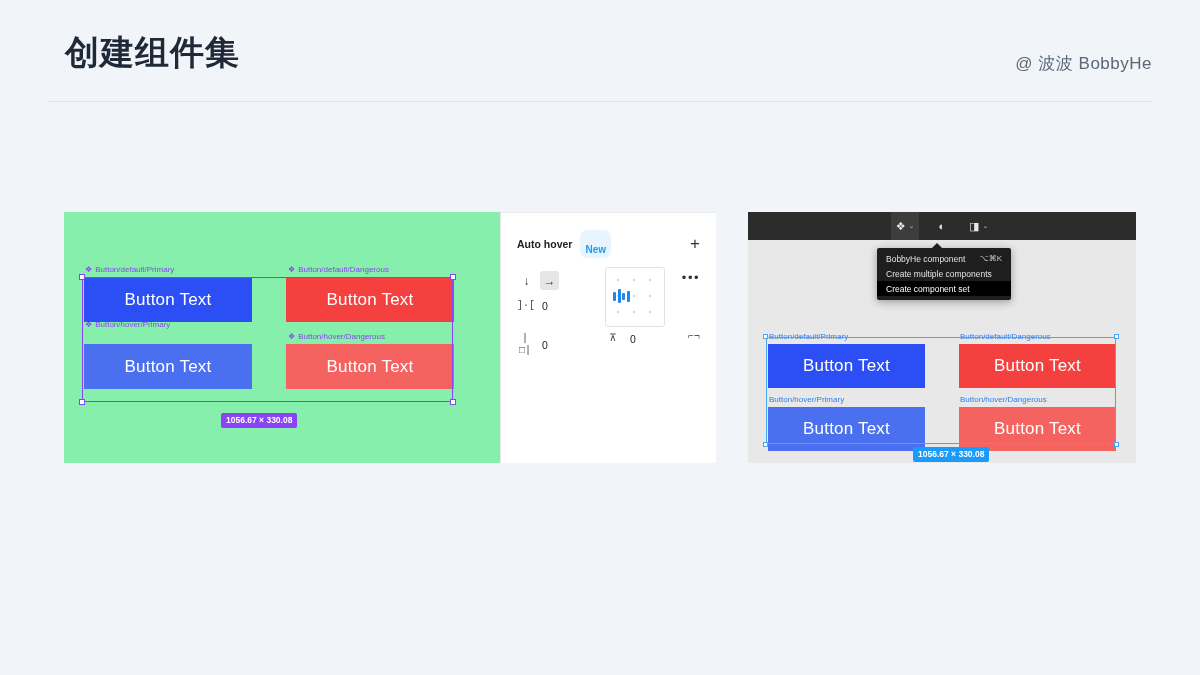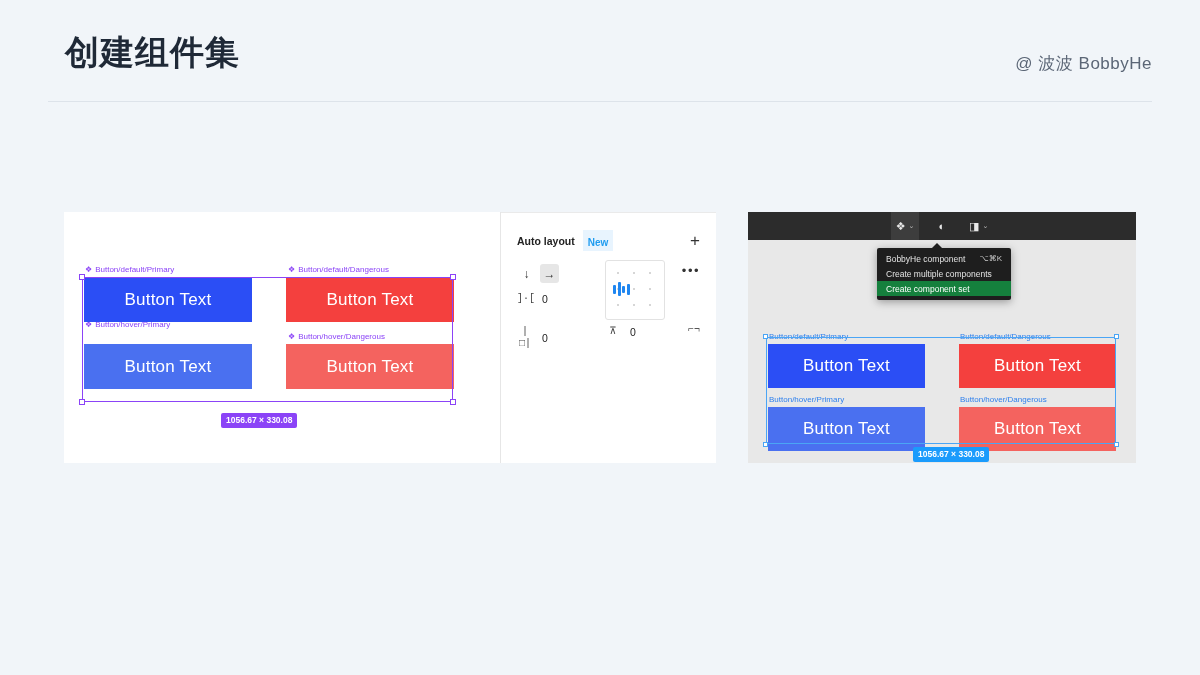--- a/index.html
+++ b/index.html
@@ -48,21 +48,21 @@
     position: absolute;
     left: 64px; top: 212px;
     width: 652px; height: 251px;
     background: #e5e5e5;
     overflow: hidden;
   }
   .canvas-left {
     position: absolute;
     left: 0; top: 0;
     width: 436px; height: 251px;
-    background: #ffffff;
+    background: #86efac;
   }
 
   
   .sel-frame-purple {
     position: absolute;
     left: 18px; top: 65px;
     width: 371px; height: 125px;
     border: 1px solid #8b43f7;
     box-sizing: border-box;
   }
@@ -167,22 +167,22 @@
     font-size: 10.5px;
     font-weight: bold;
     color: #222222;
   }
   .badge-new {
     margin-left: 8px;
     font-size: 10px;
     font-weight: bold;
     color: #1f9cf0;
     background: #e8f4fe;
-    border-radius: 0;
-    padding: 7px 5px 2px;
+    border-radius: 7px;
+    padding: 14px 5px 2px;
     line-height: 12px;
   }
   .plus-btn {
     margin-left: auto;
     font-size: 17px;
     color: #333333;
     line-height: 12px;
     font-weight: 300;
   }
   .al-body {
@@ -324,21 +324,21 @@
   .ctx-item {
     display: flex;
     align-items: center;
     height: 15px;
     padding: 0 9px;
     font-size: 8.5px;
     color: #e3e3e3;
     white-space: nowrap;
   }
   .ctx-item.selected {
-    background: #15803d;
+    background: #000000;
     color: #ffffff;
   }
   .ctx-shortcut {
     margin-left: auto;
     color: #c9c9c9;
     font-size: 8px;
   }
 
   .canvas-right {
     position: absolute;
@@ -413,21 +413,21 @@
     <div class="size-badge purple" style="left:157px; top:201px;">1056.67 × 330.08</div>
   </div>
 
   <div class="figma-rail">
 
 
     <div class="rail-divider"></div>
 
     <div class="rail-sec">
       <div class="autolayout-head">
-        <span class="al-title">Auto layout</span>
+        <span class="al-title">Auto hover</span>
         <span class="badge-new">New</span>
         <span class="plus-btn">+</span>
       </div>
 
       <div class="al-body">
 
         <div class="dir-row">
           <span class="dir-btn">↓</span>
           <span class="dir-btn active">→</span>
         </div>

